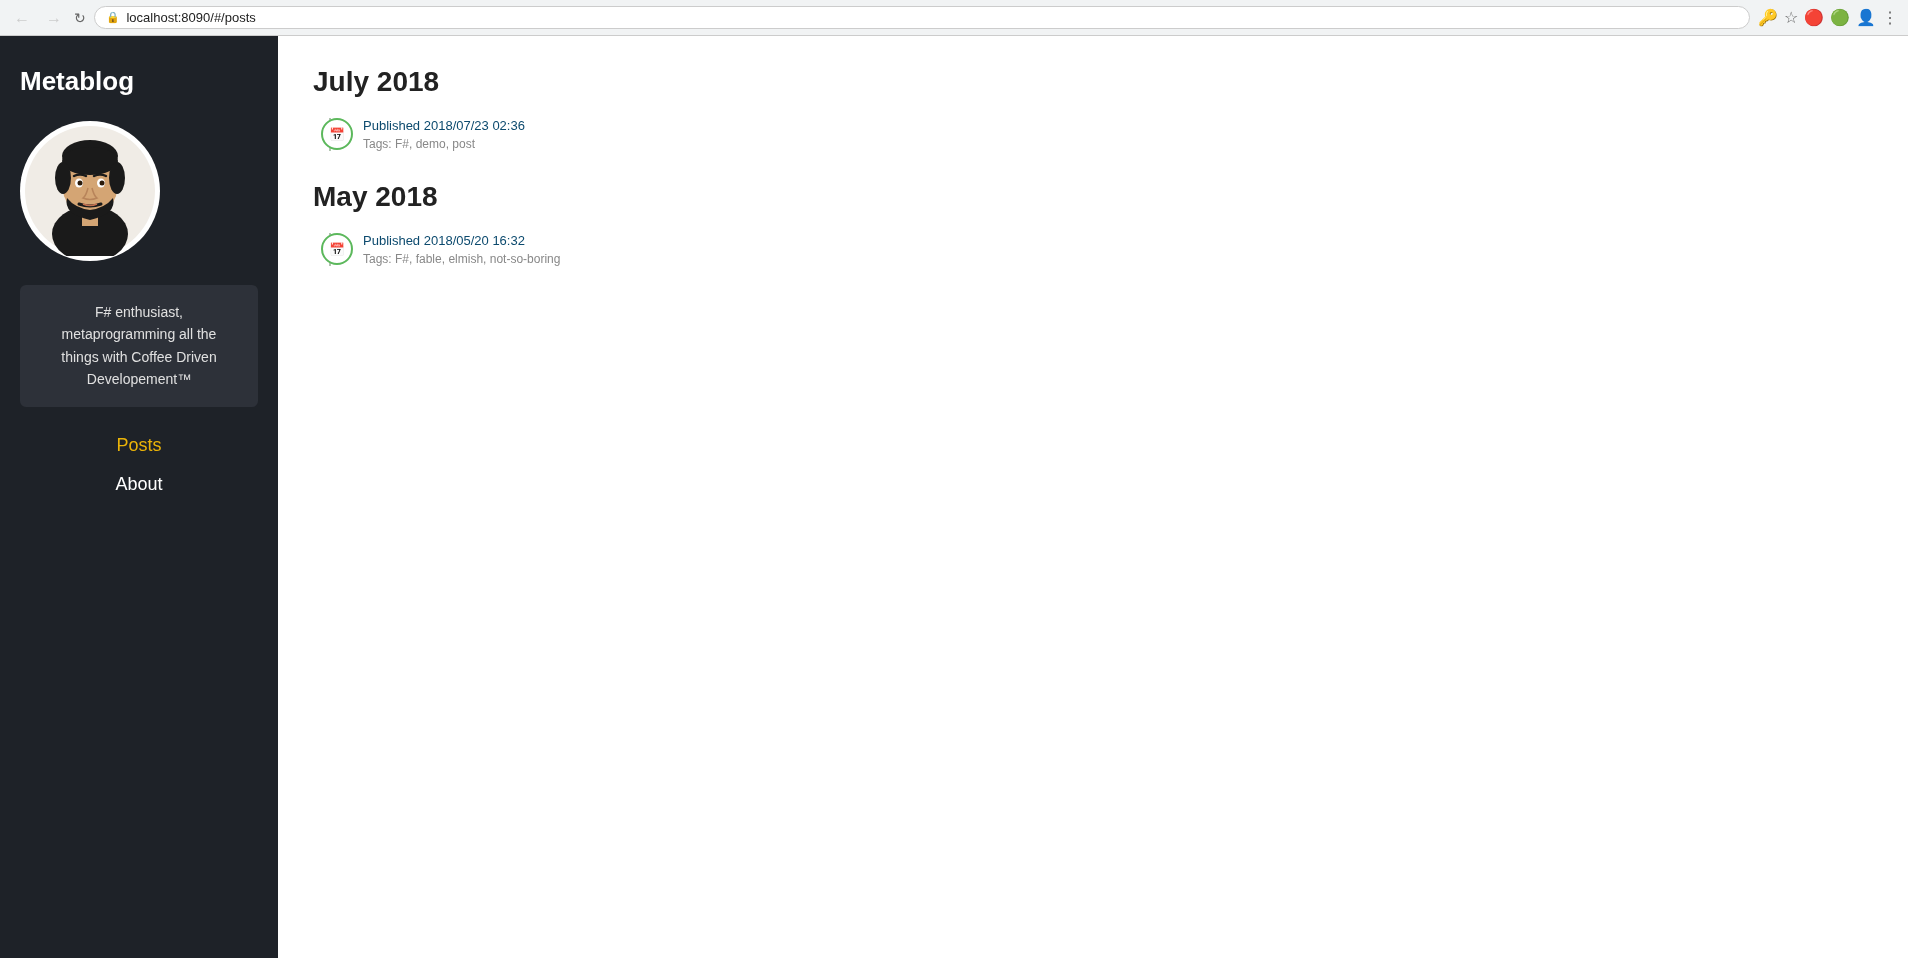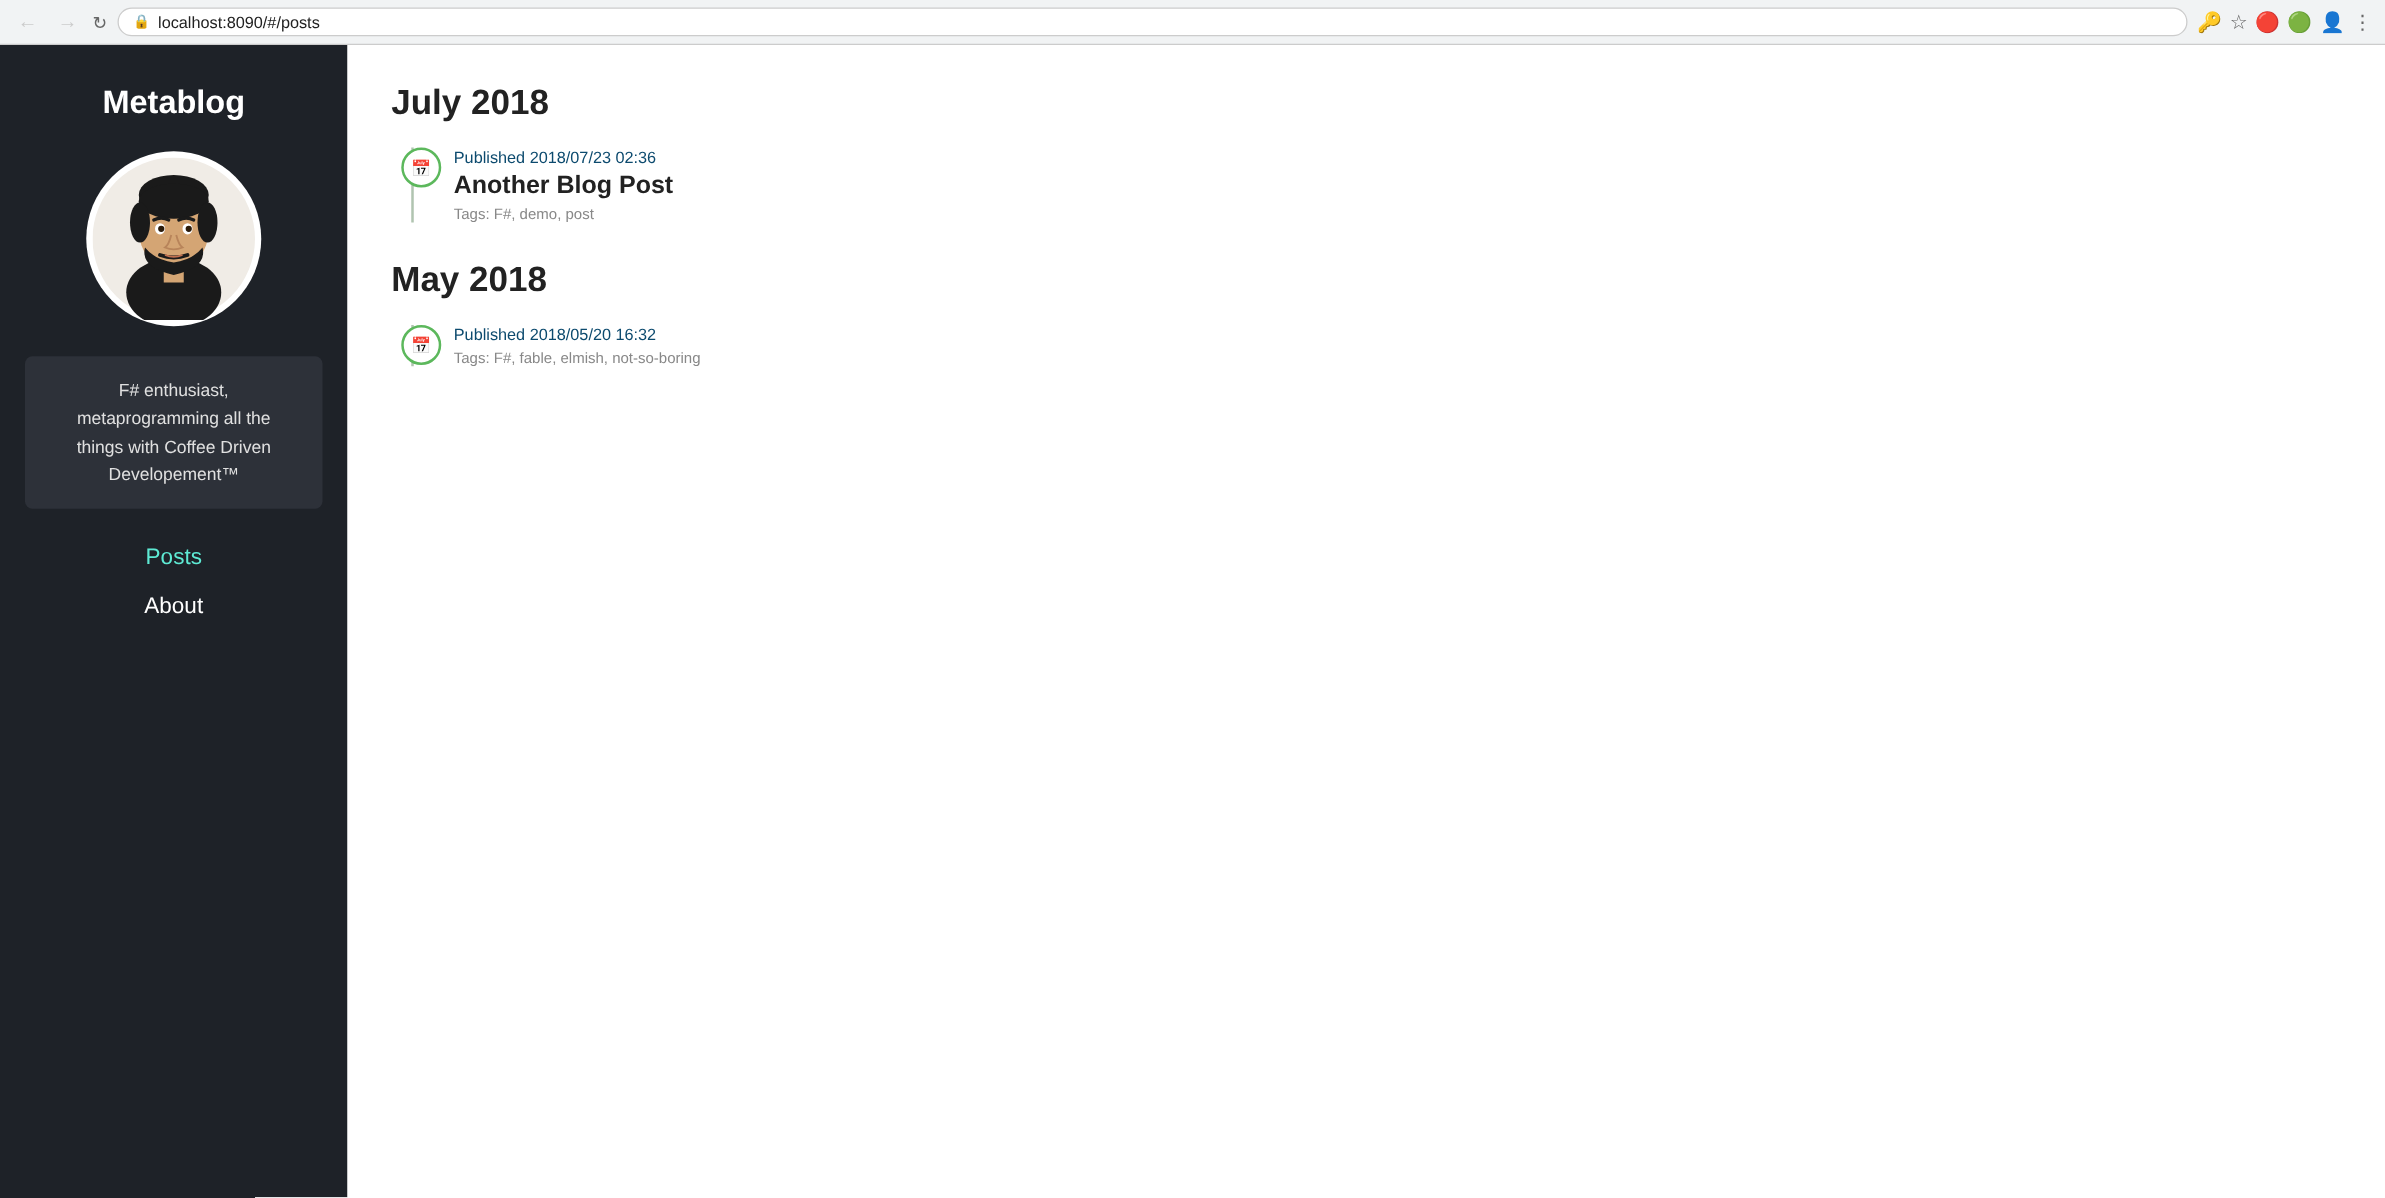--- a/index.html
+++ b/index.html
@@ -64,21 +64,21 @@
       overflow: hidden;
     }
 
     
     .sidebar {
       width: 278px;
       background: #1e2228;
       color: #fff;
       display: flex;
       flex-direction: column;
-      align-items: center;
+      align-items: flex-start;
       padding: 30px 20px 20px;
       flex-shrink: 0;
     }
     .sidebar-title {
       font-size: 26px;
       font-weight: bold;
       color: #fff;
       margin-bottom: 24px;
     }
     .sidebar-avatar {
@@ -114,21 +114,21 @@
       gap: 18px;
       width: 100%;
     }
     .sidebar-nav-item {
       font-size: 18px;
       cursor: pointer;
       color: #ffffff;
       text-decoration: none;
     }
     .sidebar-nav-item.active {
-      color: #5eead4;
+      color: #eab308;
     }
 
     
     .main-content {
       flex: 1;
       padding: 30px 35px;
       overflow-y: auto;
       background: #fff;
     }
 
@@ -270,21 +270,20 @@
   </aside>
 
   <main class="main-content">
 
     <section class="month-section">
       <h2 class="month-heading">July 2018</h2>
       <div class="timeline">
         <div class="timeline-item">
           <div class="timeline-icon">📅</div>
           <div class="timeline-date">Published 2018/07/23 02:36</div>
-          <div class="timeline-post-title">Another Blog Post</div>
           <div class="timeline-tags">Tags: F#, demo, post</div>
         </div>
       </div>
     </section>
 
     <section class="month-section">
       <h2 class="month-heading">May 2018</h2>
       <div class="timeline">
         <div class="timeline-item">
           <div class="timeline-icon">📅</div>

